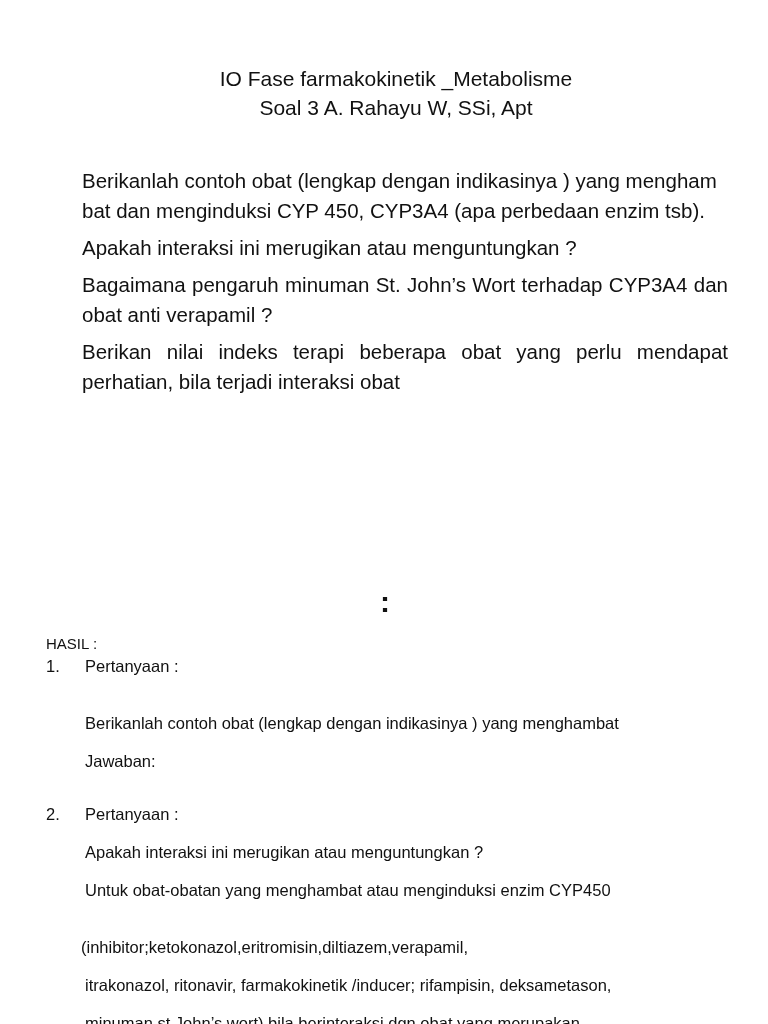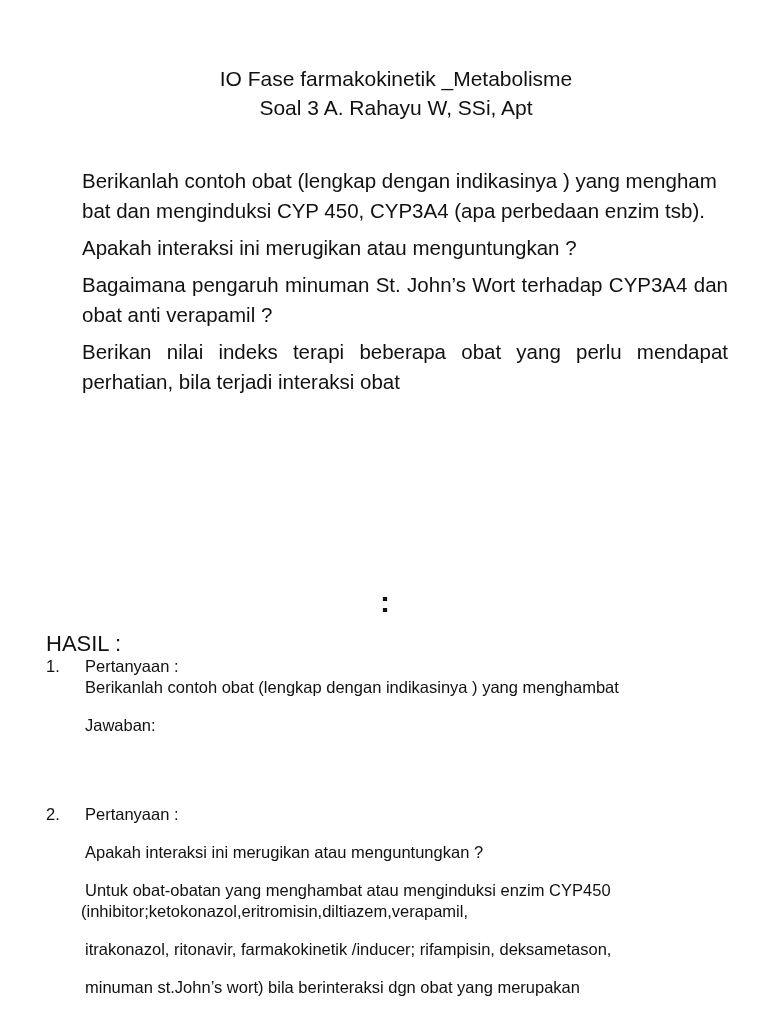--- a/index.html
+++ b/index.html
@@ -52,41 +52,41 @@
       left: 380px; top: 6px;
       width: 10px;
       font-size: 30px;
       font-weight: bold;
       line-height: 40px;
       text-align: center;
     }
     .hasil {
       position: absolute;
       left: 46px; top: 57px;
-      font-size: 22px;
+      font-size: 15px;
       line-height: 22px;
     }
     .ans-block {
       position: absolute;
       left: 46px;
       width: 690px;
       font-size: 16.5px;
       line-height: 21px;
     }
     .ans-row {
       display: flex;
     }
     .ans-num {
       width: 39px;
       flex: none;
     }
     .ans-body {
       flex: 1;
     }
-    .line { white-space: nowrap; }
+    .line { white-space: nowrap; margin-top: 36px; }
     .gap { margin-top: 17px; }
     .outdent { margin-left: -4px; }
   </style>
 </head>
 <body>
 
 <div class="slide1">
   <div class="title">
     <div>IO Fase farmakokinetik _Metabolisme</div>
     <div>Soal 3 A. Rahayu W, SSi, Apt</div>

